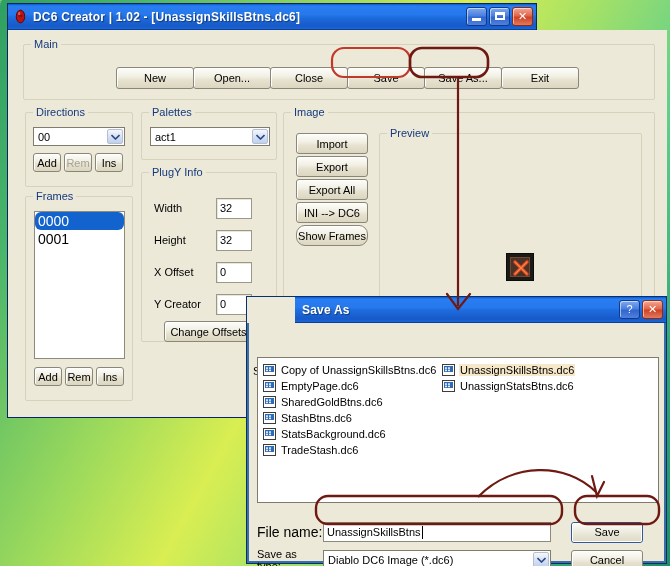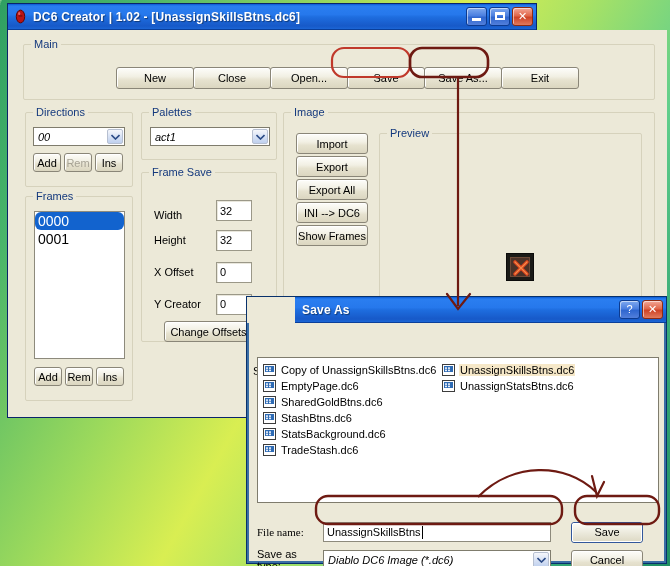--- a/index.html
+++ b/index.html
@@ -79,21 +79,21 @@
   }
 
   
   .txt {
     background:#fff; border:1px solid #8d8a7c; font-size:11px;
     display:flex; align-items:center; padding:0 3px; color:#000;
   }
   .txt.sunken { border:1px solid #9b9888; box-shadow:inset 1px 1px 0 #e9e7dc; }
   .combo {
     background:#fff; border:1px solid #7f7c6d; display:flex; align-items:center;
-    font-size:11px; padding-left:4px; position:relative;font-style:italic;
+    font-size:11px; padding-left:4px; position:relative;
   }
   .combo .cval { flex:1 1 auto; white-space:nowrap; overflow:hidden; }
   .combo .arrow {
     width:16px; align-self:stretch; margin:1px 1px 1px 0;
     background:linear-gradient(180deg,#f6f7fb 0%,#d9e3f5 48%,#bfd0ee 100%);
     border:1px solid #b6bfd0; border-radius:2px;
     display:flex; align-items:center; justify-content:center;
   }
   .combo .arrow svg { display:block; }
 
@@ -150,22 +150,22 @@
         </span>
     </span>
   </div>
 
   <div id="mainclient">
 
     <div class="group" style="left:12px; top:14px; width:632px; height:56px;">
       <span class="glabel">Main</span>
       <div style="position:absolute; left:92px; top:22px; display:flex; gap:0px;">
         <span class="btn" style="width:78px;height:22px;">New</span>
+        <span class="btn" style="width:78px;height:22px;margin-left:-1px;">Open...</span>
         <span class="btn" style="width:78px;height:22px;margin-left:-1px;">Close</span>
-        <span class="btn" style="width:78px;height:22px;margin-left:-1px;">Open...</span>
         <span class="btn" style="width:78px;height:22px;margin-left:-1px;">Save</span>
         <span class="btn" style="width:78px;height:22px;margin-left:-1px;">Save As...</span>
         <span class="btn" style="width:78px;height:22px;margin-left:-1px;">Exit</span>
       </div>
     </div>
 
     <div class="group" style="left:14px; top:82px; width:108px; height:75px;">
       <span class="glabel">Directions</span>
       <div class="combo" style="position:absolute; left:7px; top:14px; width:92px; height:19px;">
         <span class="cval">00</span>
@@ -201,23 +201,23 @@
         <span class="cval">act1</span>
         <span class="arrow">
           <svg width="9" height="6" viewBox="0 0 9 6">
               <path d="M0.5 1 L4.5 5 L8.5 1" fill="none" stroke="#2a4a86" stroke-width="1.6"></path>
             </svg>
         </span>
       </div>
     </div>
 
     <div class="group" style="left:130px; top:142px; width:136px; height:170px;">
-      <span class="glabel">Frame Save</span>
-
-      <div style="position:absolute; left:12px; top:22px; width:112px; height:26px; display:flex; align-items:flex-end;">
+      <span class="glabel">PlugY Info</span>
+
+      <div style="position:absolute; left:12px; top:22px; width:112px; height:26px; display:flex; align-items:center;">
         <span style="width:62px;">Width</span>
         <span class="txt sunken" style="width:36px;height:21px;">32</span>
       </div>
       <div style="position:absolute; left:12px; top:54px; width:112px; height:26px; display:flex; align-items:center;">
         <span style="width:62px;">Height</span>
         <span class="txt sunken" style="width:36px;height:21px;">32</span>
       </div>
       <div style="position:absolute; left:12px; top:86px; width:112px; height:26px; display:flex; align-items:center;">
         <span style="width:62px;">X Offset</span>
         <span class="txt sunken" style="width:36px;height:21px;">0</span>
@@ -230,21 +230,21 @@
       <span class="btn" style="position:absolute; left:22px; top:148px; width:89px; height:21px;">Change Offsets</span>
     </div>
 
     <div class="group" style="left:272px; top:82px; width:372px; height:289px;">
       <span class="glabel">Image</span>
       <div style="position:absolute; left:12px; top:20px; display:flex; flex-direction:column; gap:2px;">
         <span class="btn" style="width:72px;height:21px;">Import</span>
         <span class="btn" style="width:72px;height:21px;">Export</span>
         <span class="btn" style="width:72px;height:21px;">Export All</span>
         <span class="btn" style="width:72px;height:21px;">INI --&gt; DC6</span>
-        <span class="btn" style="width:72px;height:21px;">Show Frames</span>
+        <span class="btn" style="width:72px;height:21px;border-radius:9px;">Show Frames</span>
       </div>
 
       <div class="group" style="left:95px; top:20px; width:263px; height:258px;">
         <span class="glabel">Preview</span>
         <div style="position:absolute; left:126px; top:119px; width:28px; height:28px; background:#1a1a17; border:1px solid #0b0b0a;">
           <div style="position:absolute; left:3px; top:3px; right:3px; bottom:3px; background:#4a3228; border:1px solid #6d4a38;"></div>
           <svg style="position:absolute; left:5px; top:5px;" width="18" height="18" viewBox="0 0 18 18">
             <path d="M3 3 L15 15 M15 3 L3 15" stroke="#d6421c" stroke-width="3.6" stroke-linecap="round"></path>
             <path d="M3 3 L15 15 M15 3 L3 15" stroke="#f58a4a" stroke-width="1.3" stroke-linecap="round"></path>
           </svg>
@@ -415,21 +415,21 @@
                 <rect x="6" y="3.3" width="2" height="1.6" fill="#e8eef8"></rect>
                 <rect x="3" y="5.6" width="2" height="1.6" fill="#e8eef8"></rect>
                 <rect x="6" y="5.6" width="2" height="1.6" fill="#e8eef8"></rect>
               </svg></span>
           <span class="fname">UnassignStatsBtns.dc6</span>
         </div>
       </div>
     </div>
 
     <div style="position:absolute; left:8px; top:198px; width:402px; height:22px; display:flex; align-items:center;">
-      <span style="width:66px; font-size:11px;font-family:Liberation Serif, serif;">File name:</span>
+      <span style="width:66px; font-size:14px;">File name:</span>
       <span class="txt" style="width:228px; height:20px; position:relative;">
         <span>UnassignSkillsBtns</span>
         <span style="display:inline-block; width:1px; height:13px; background:#000; margin-left:1px;"></span>
       </span>
       <span class="btn def" style="width:72px;height:21px;margin-left:20px;">
         <span class="inner">Save</span>
       </span>
     </div>
 
     <div style="position:absolute; left:8px; top:226px; width:402px; height:22px; display:flex; align-items:center;">

